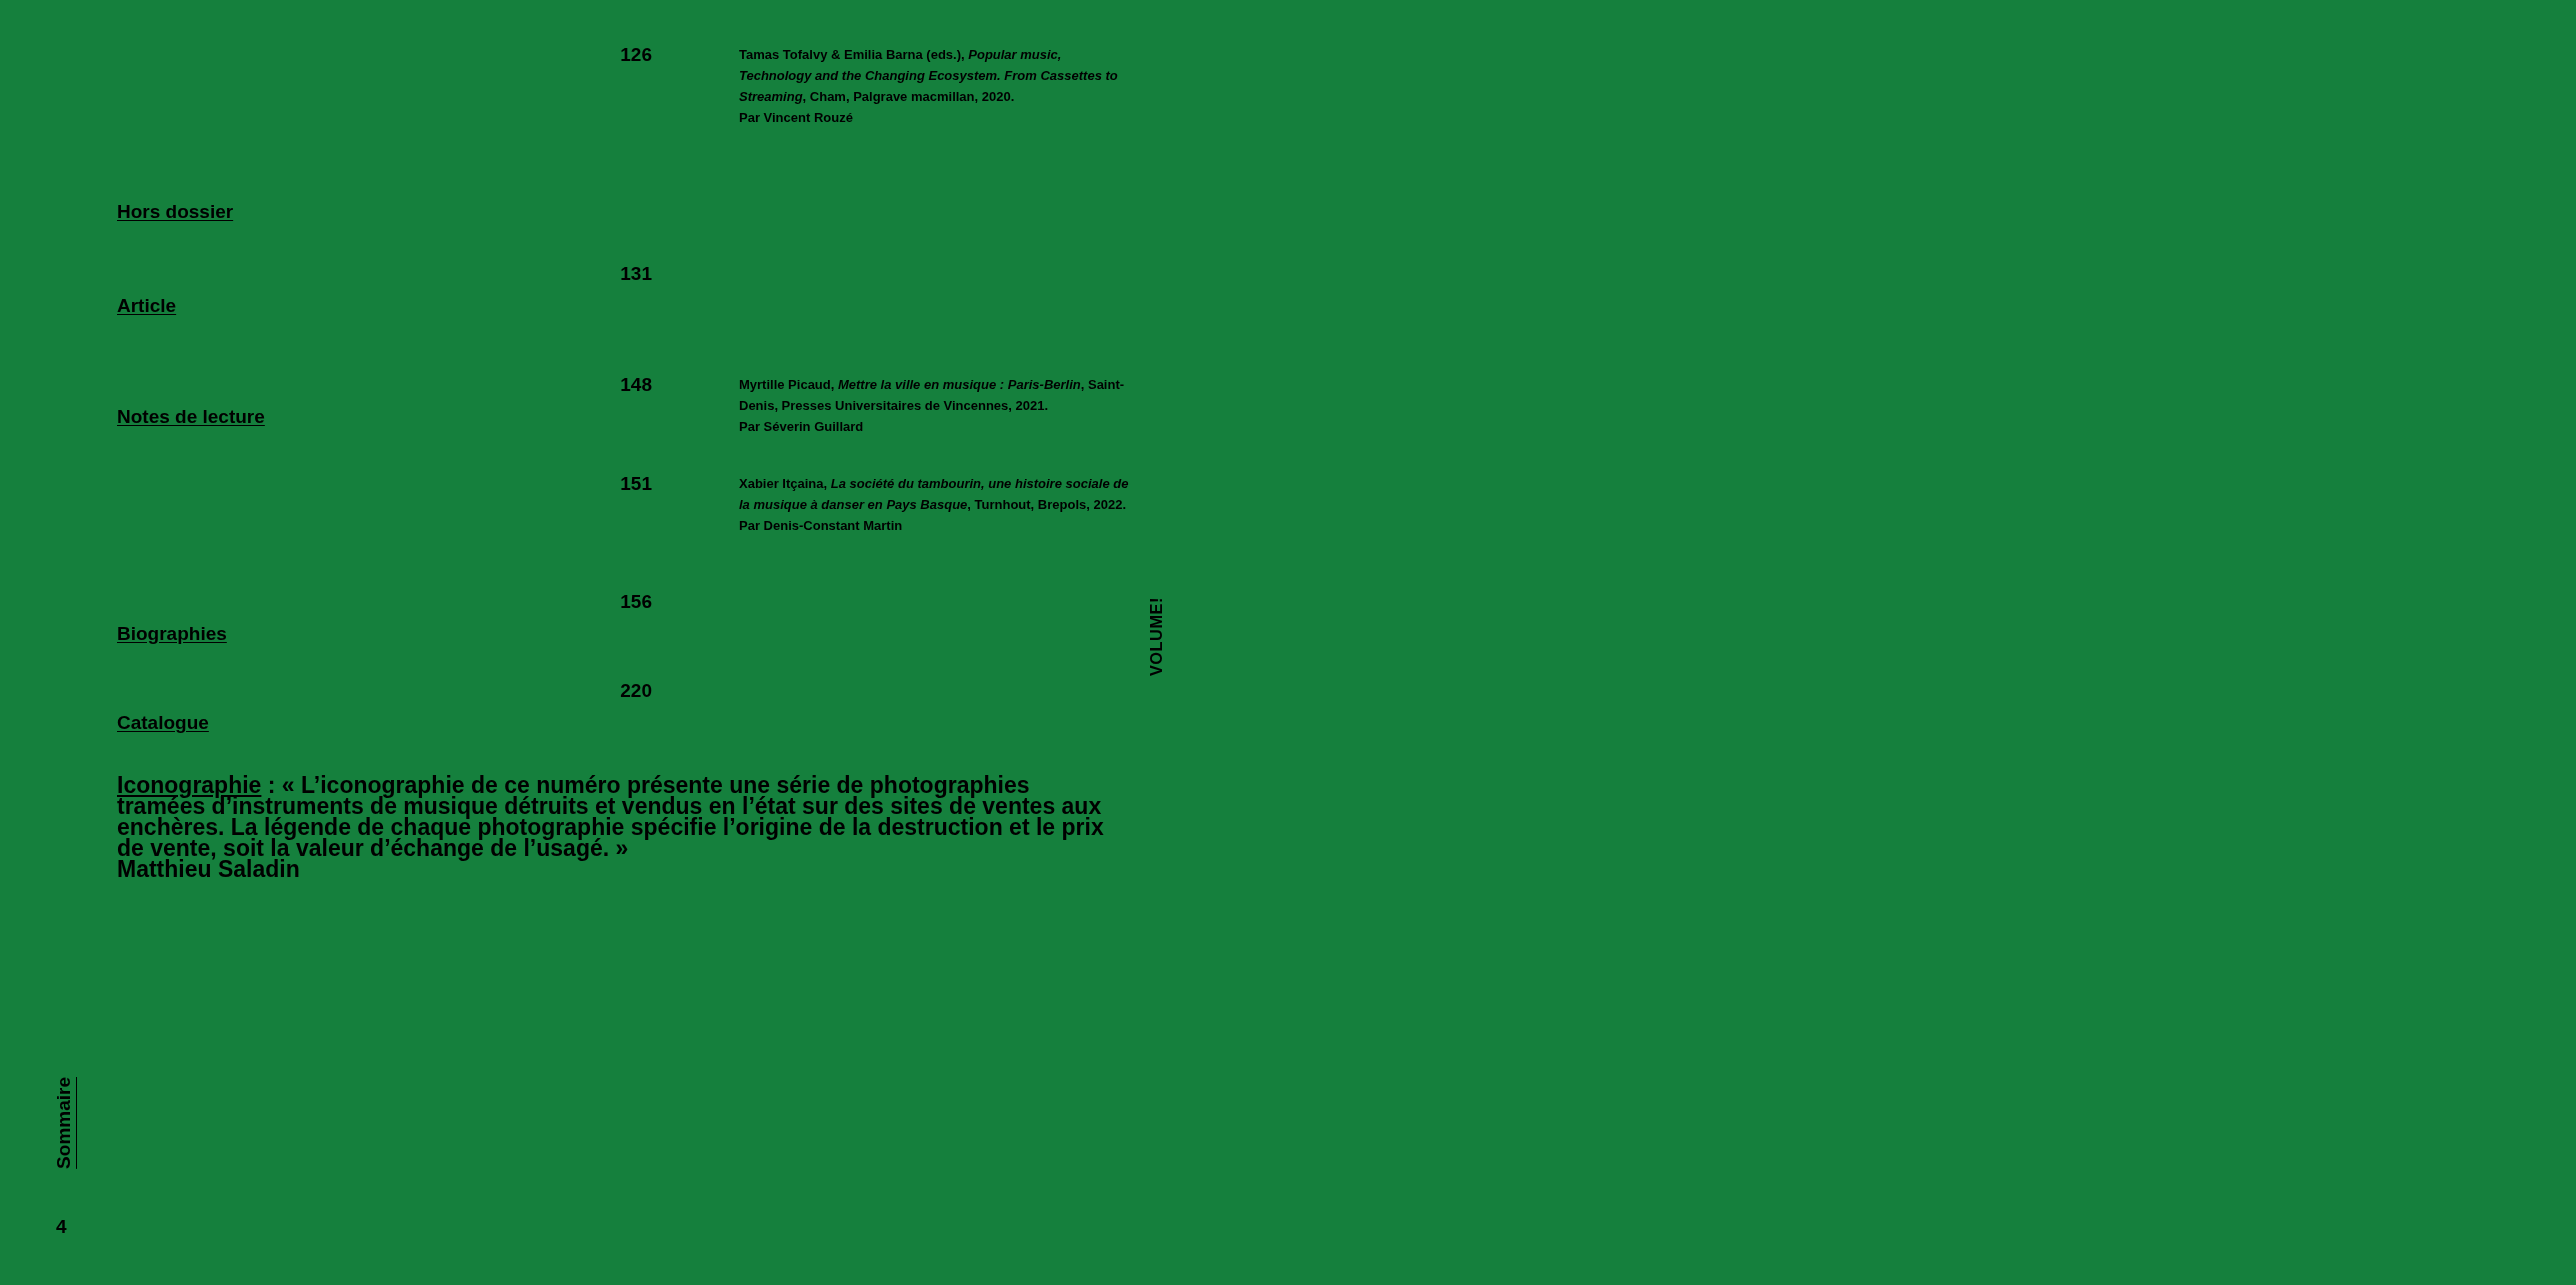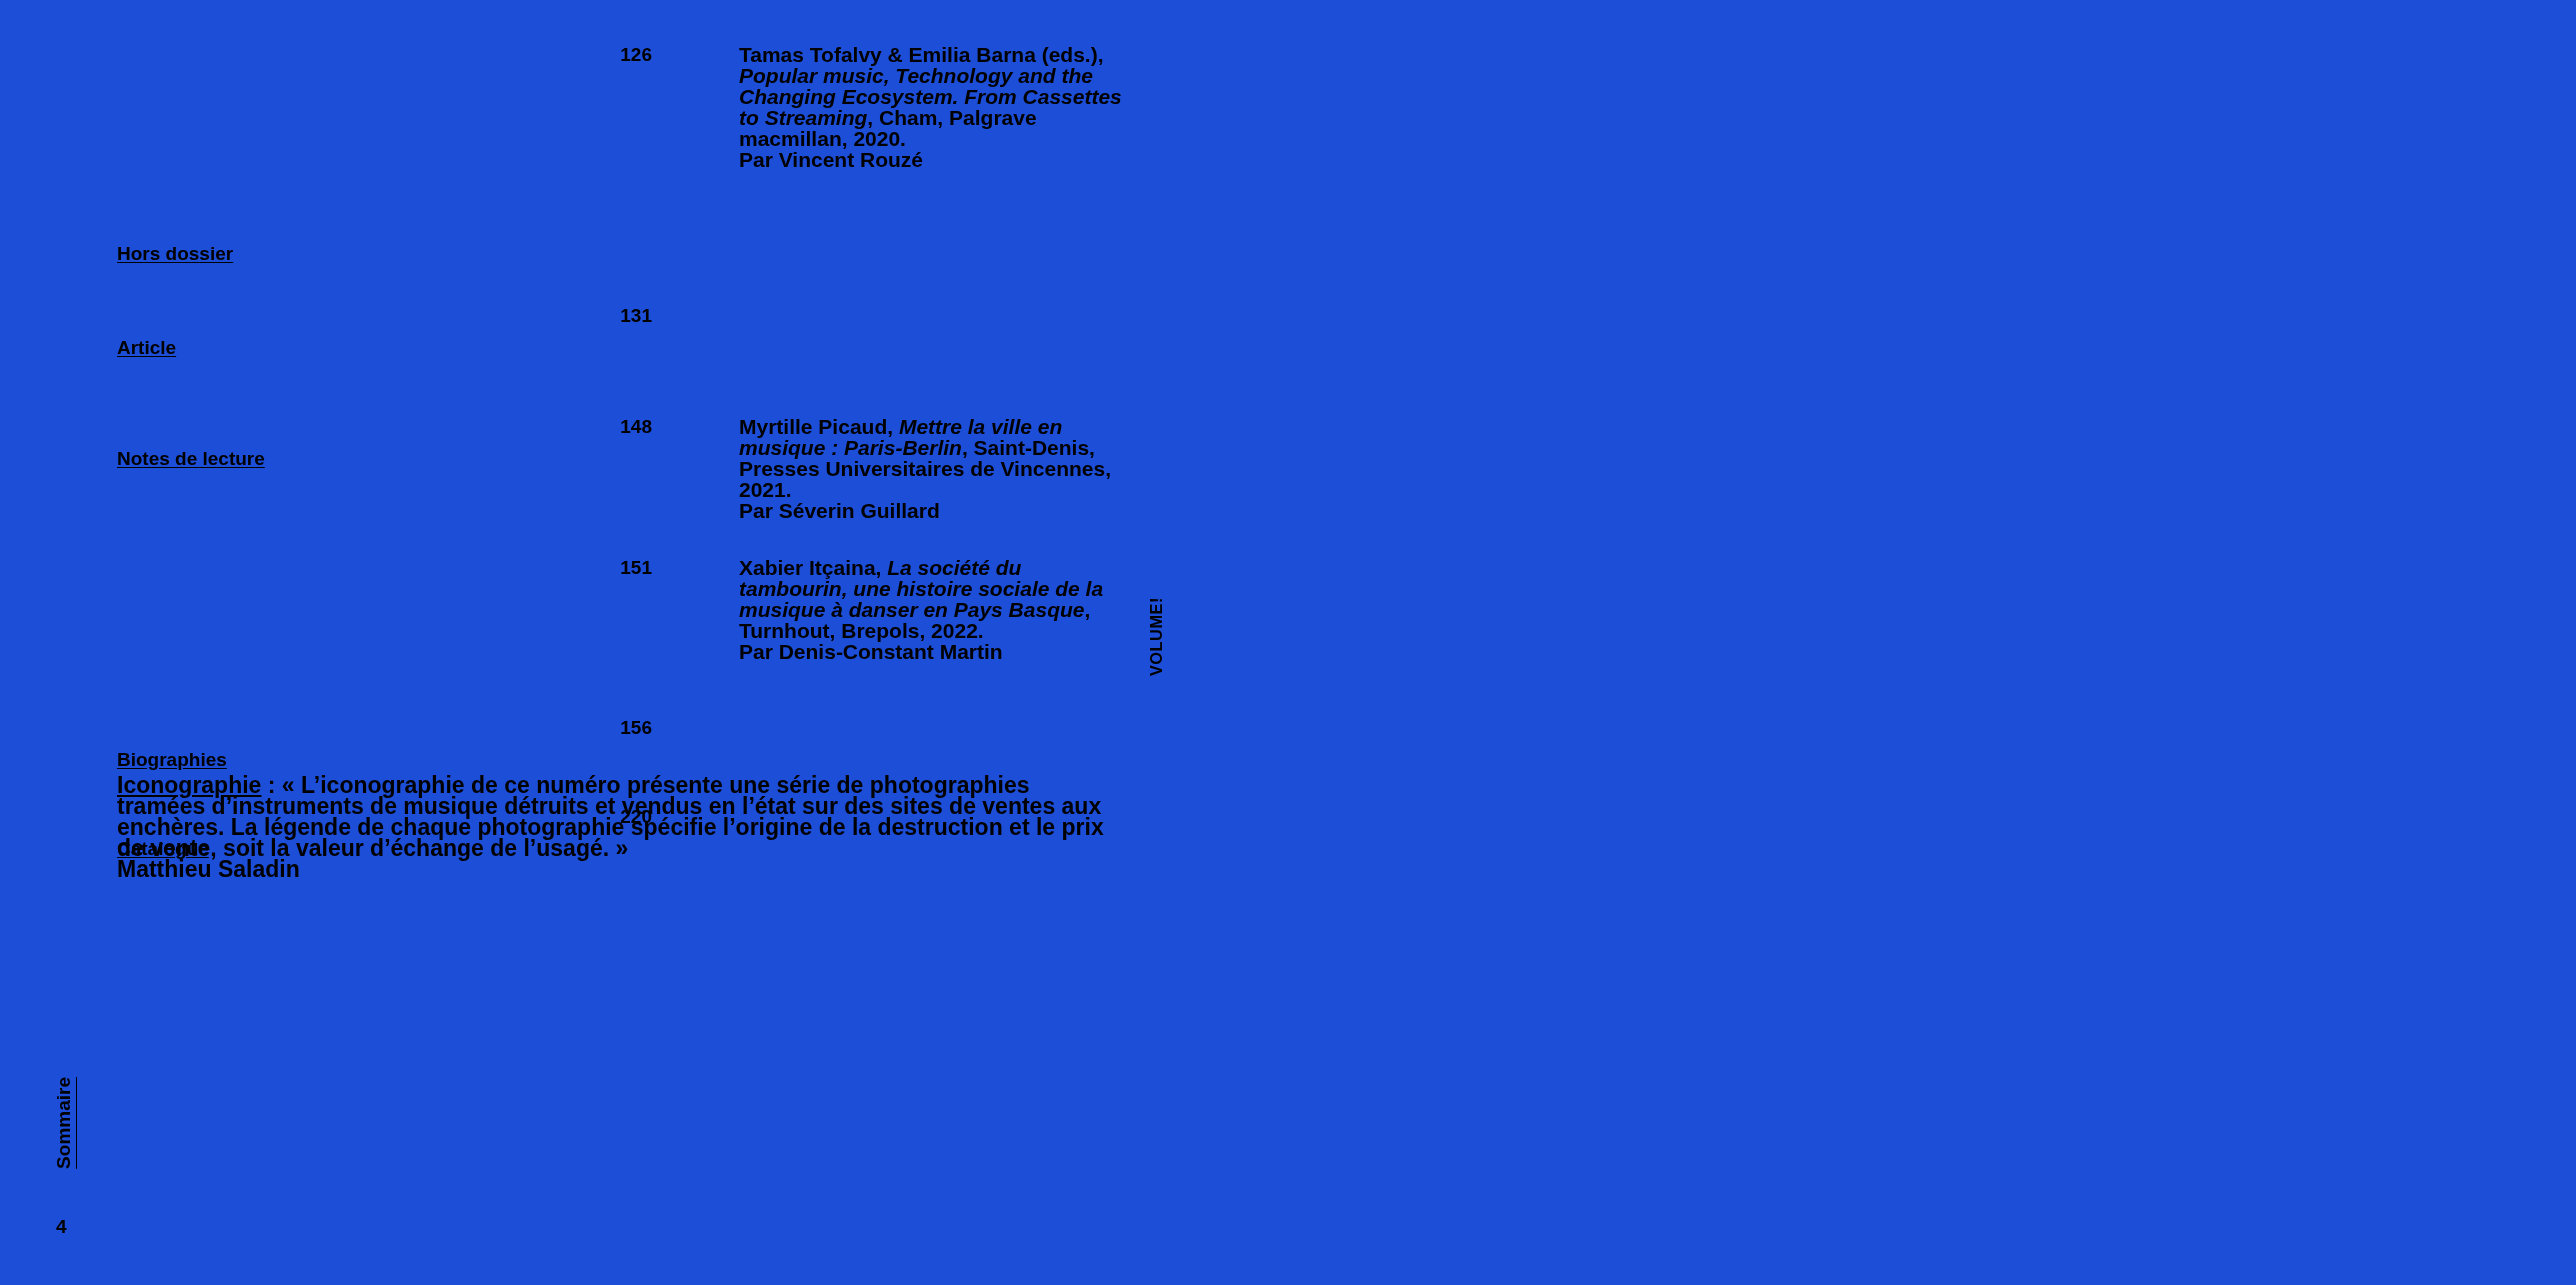--- a/index.html
+++ b/index.html
@@ -8,21 +8,21 @@
     background: #ffffff;
   }
   body {
     font-family: "Liberation Sans", sans-serif;
     color: #000000;
   }
   .page {
     position: relative;
     width: 2576px;
     height: 1286px;
-    background: #1d4ed8;
+    background: #15803d;
     overflow: hidden;
   }
 
   
   .toc {
     position: absolute;
     left: 117px;
     top: 44px;
     width: 1015px;
   }
@@ -55,21 +55,21 @@
   .section-label {
     font-weight: bold;
     font-size: 19px;
     line-height: 21px;
     text-decoration: underline;
     text-underline-offset: 2.3px;
     white-space: nowrap;
   }
   .entry-block {
     font-weight: bold;
-    font-size: 21px;
+    font-size: 13px;
     line-height: 21px;
   }
   .entry-block i,
   .entry-block em {
     font-style: italic;
   }
 
   .spacer-lg { height: 41px; }
   .spacer-md { height: 36px; }
   .spacer-sm { height: 22px; }

